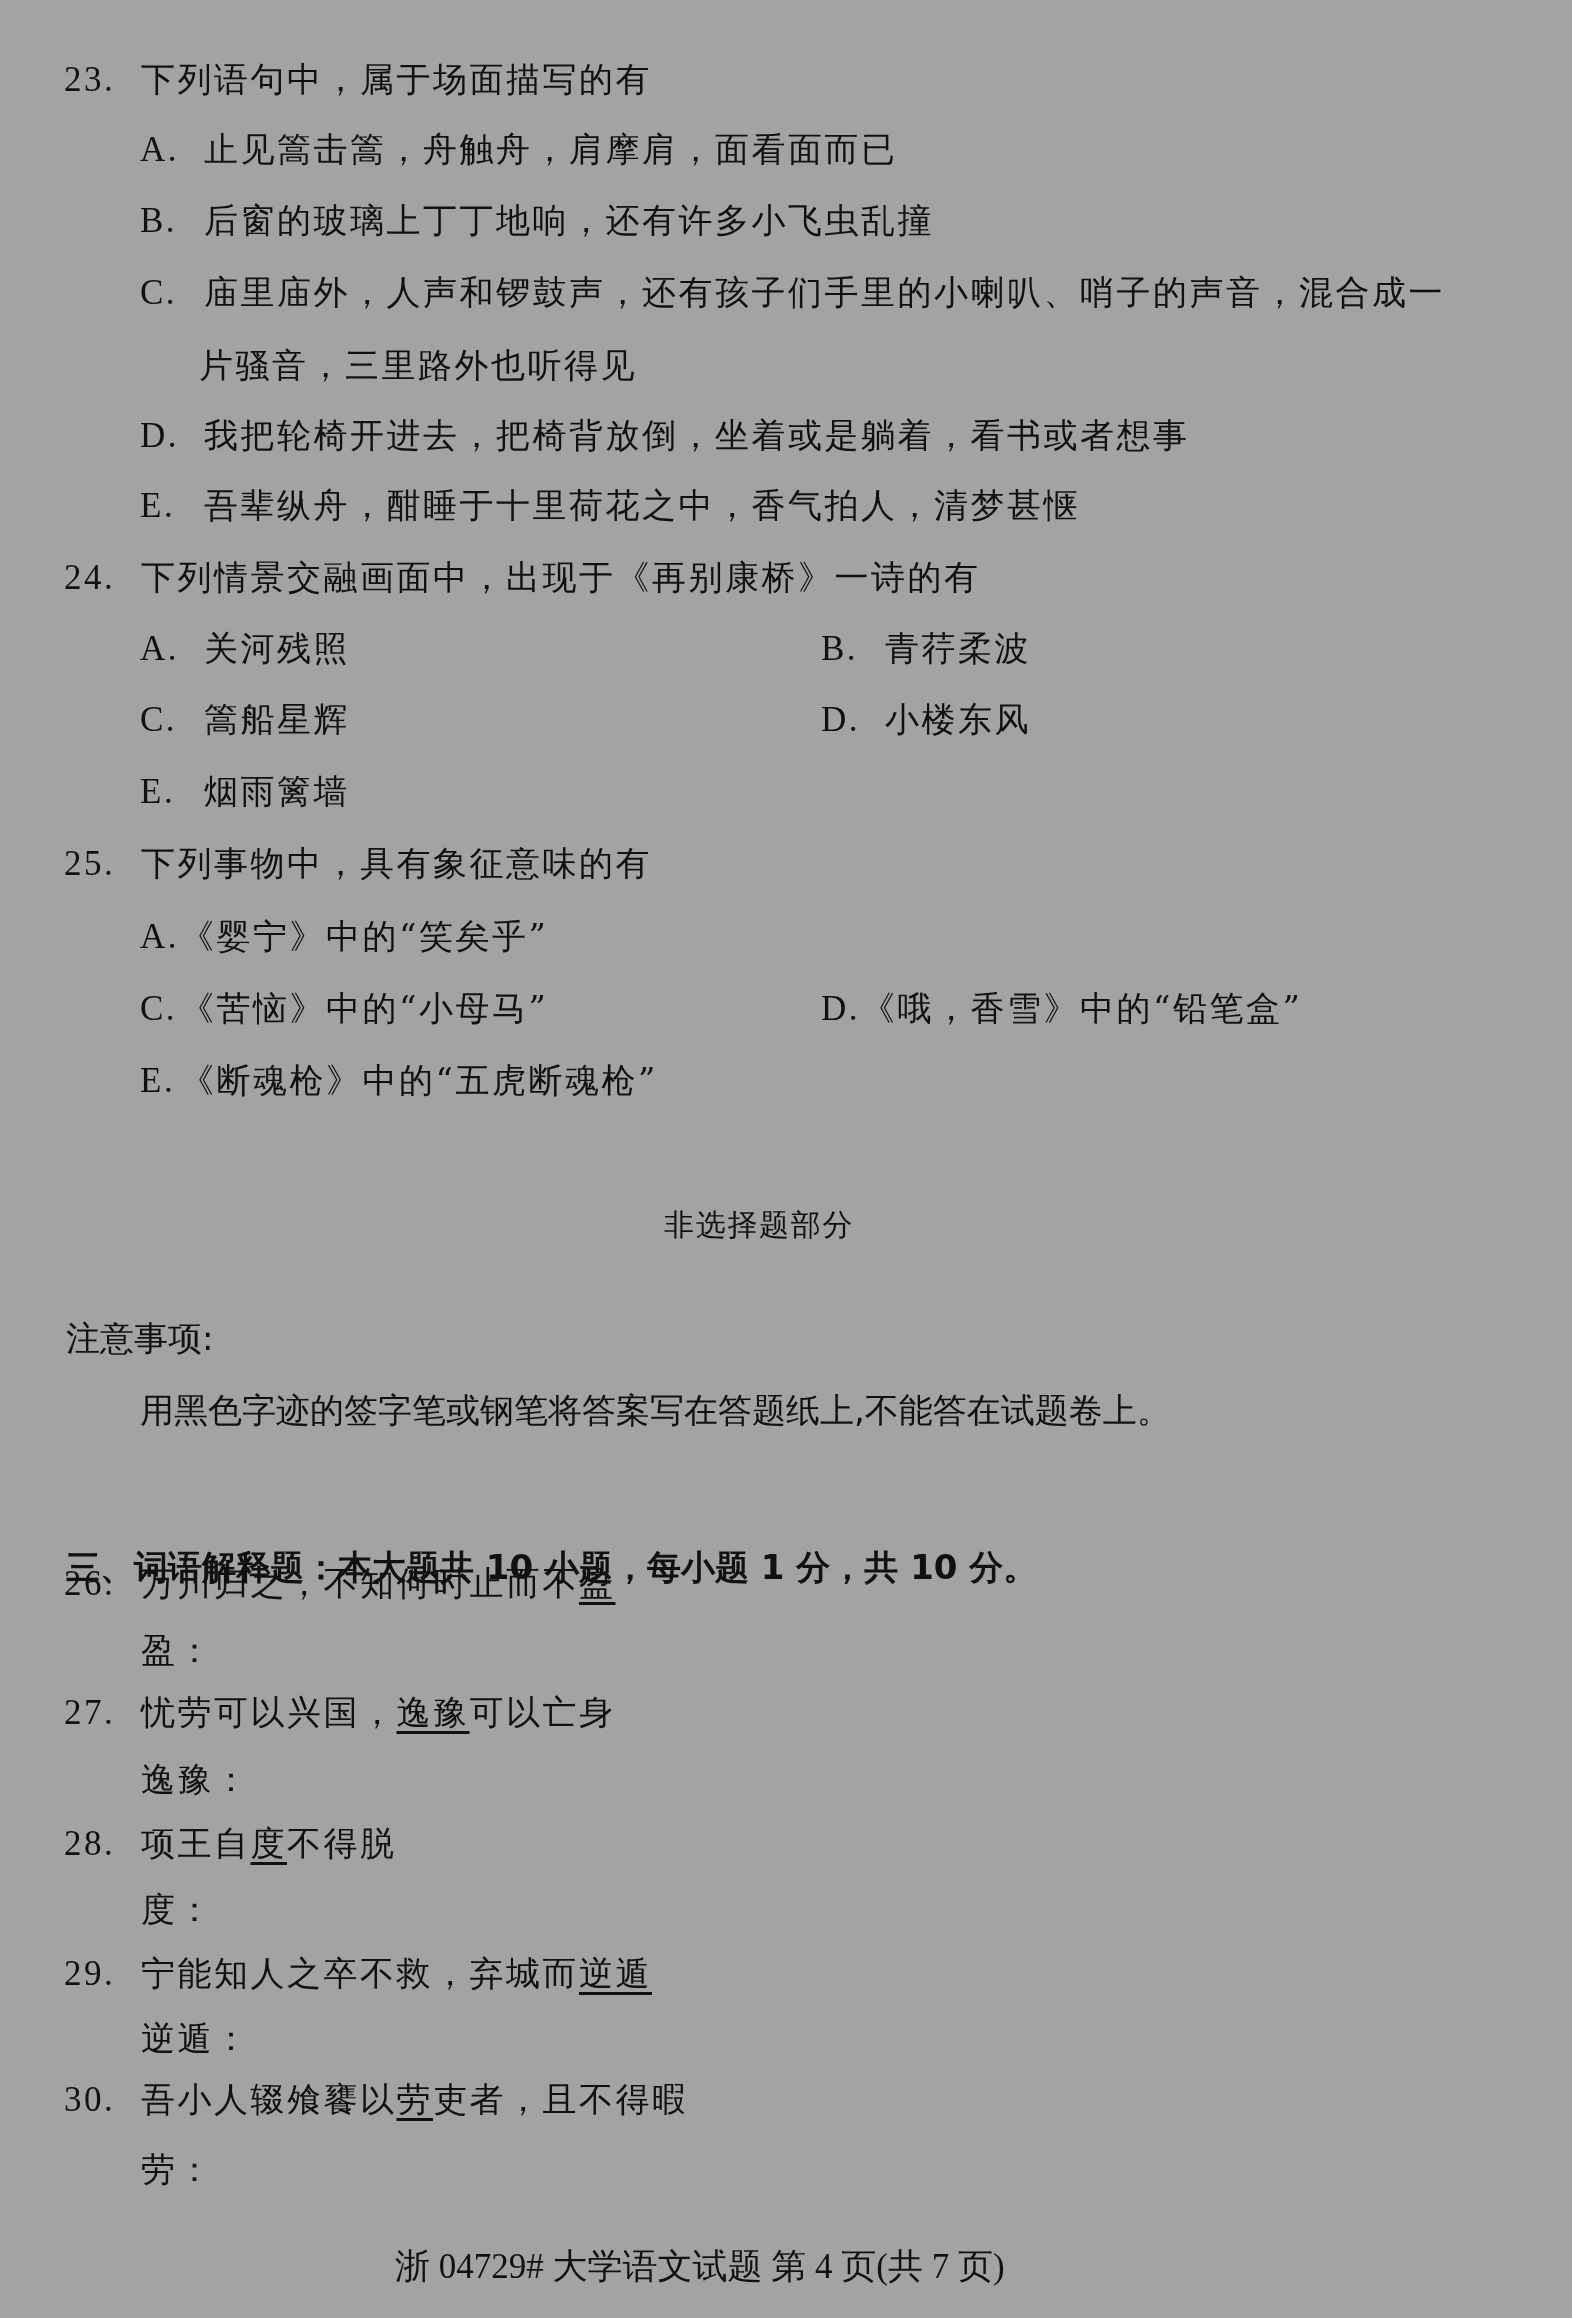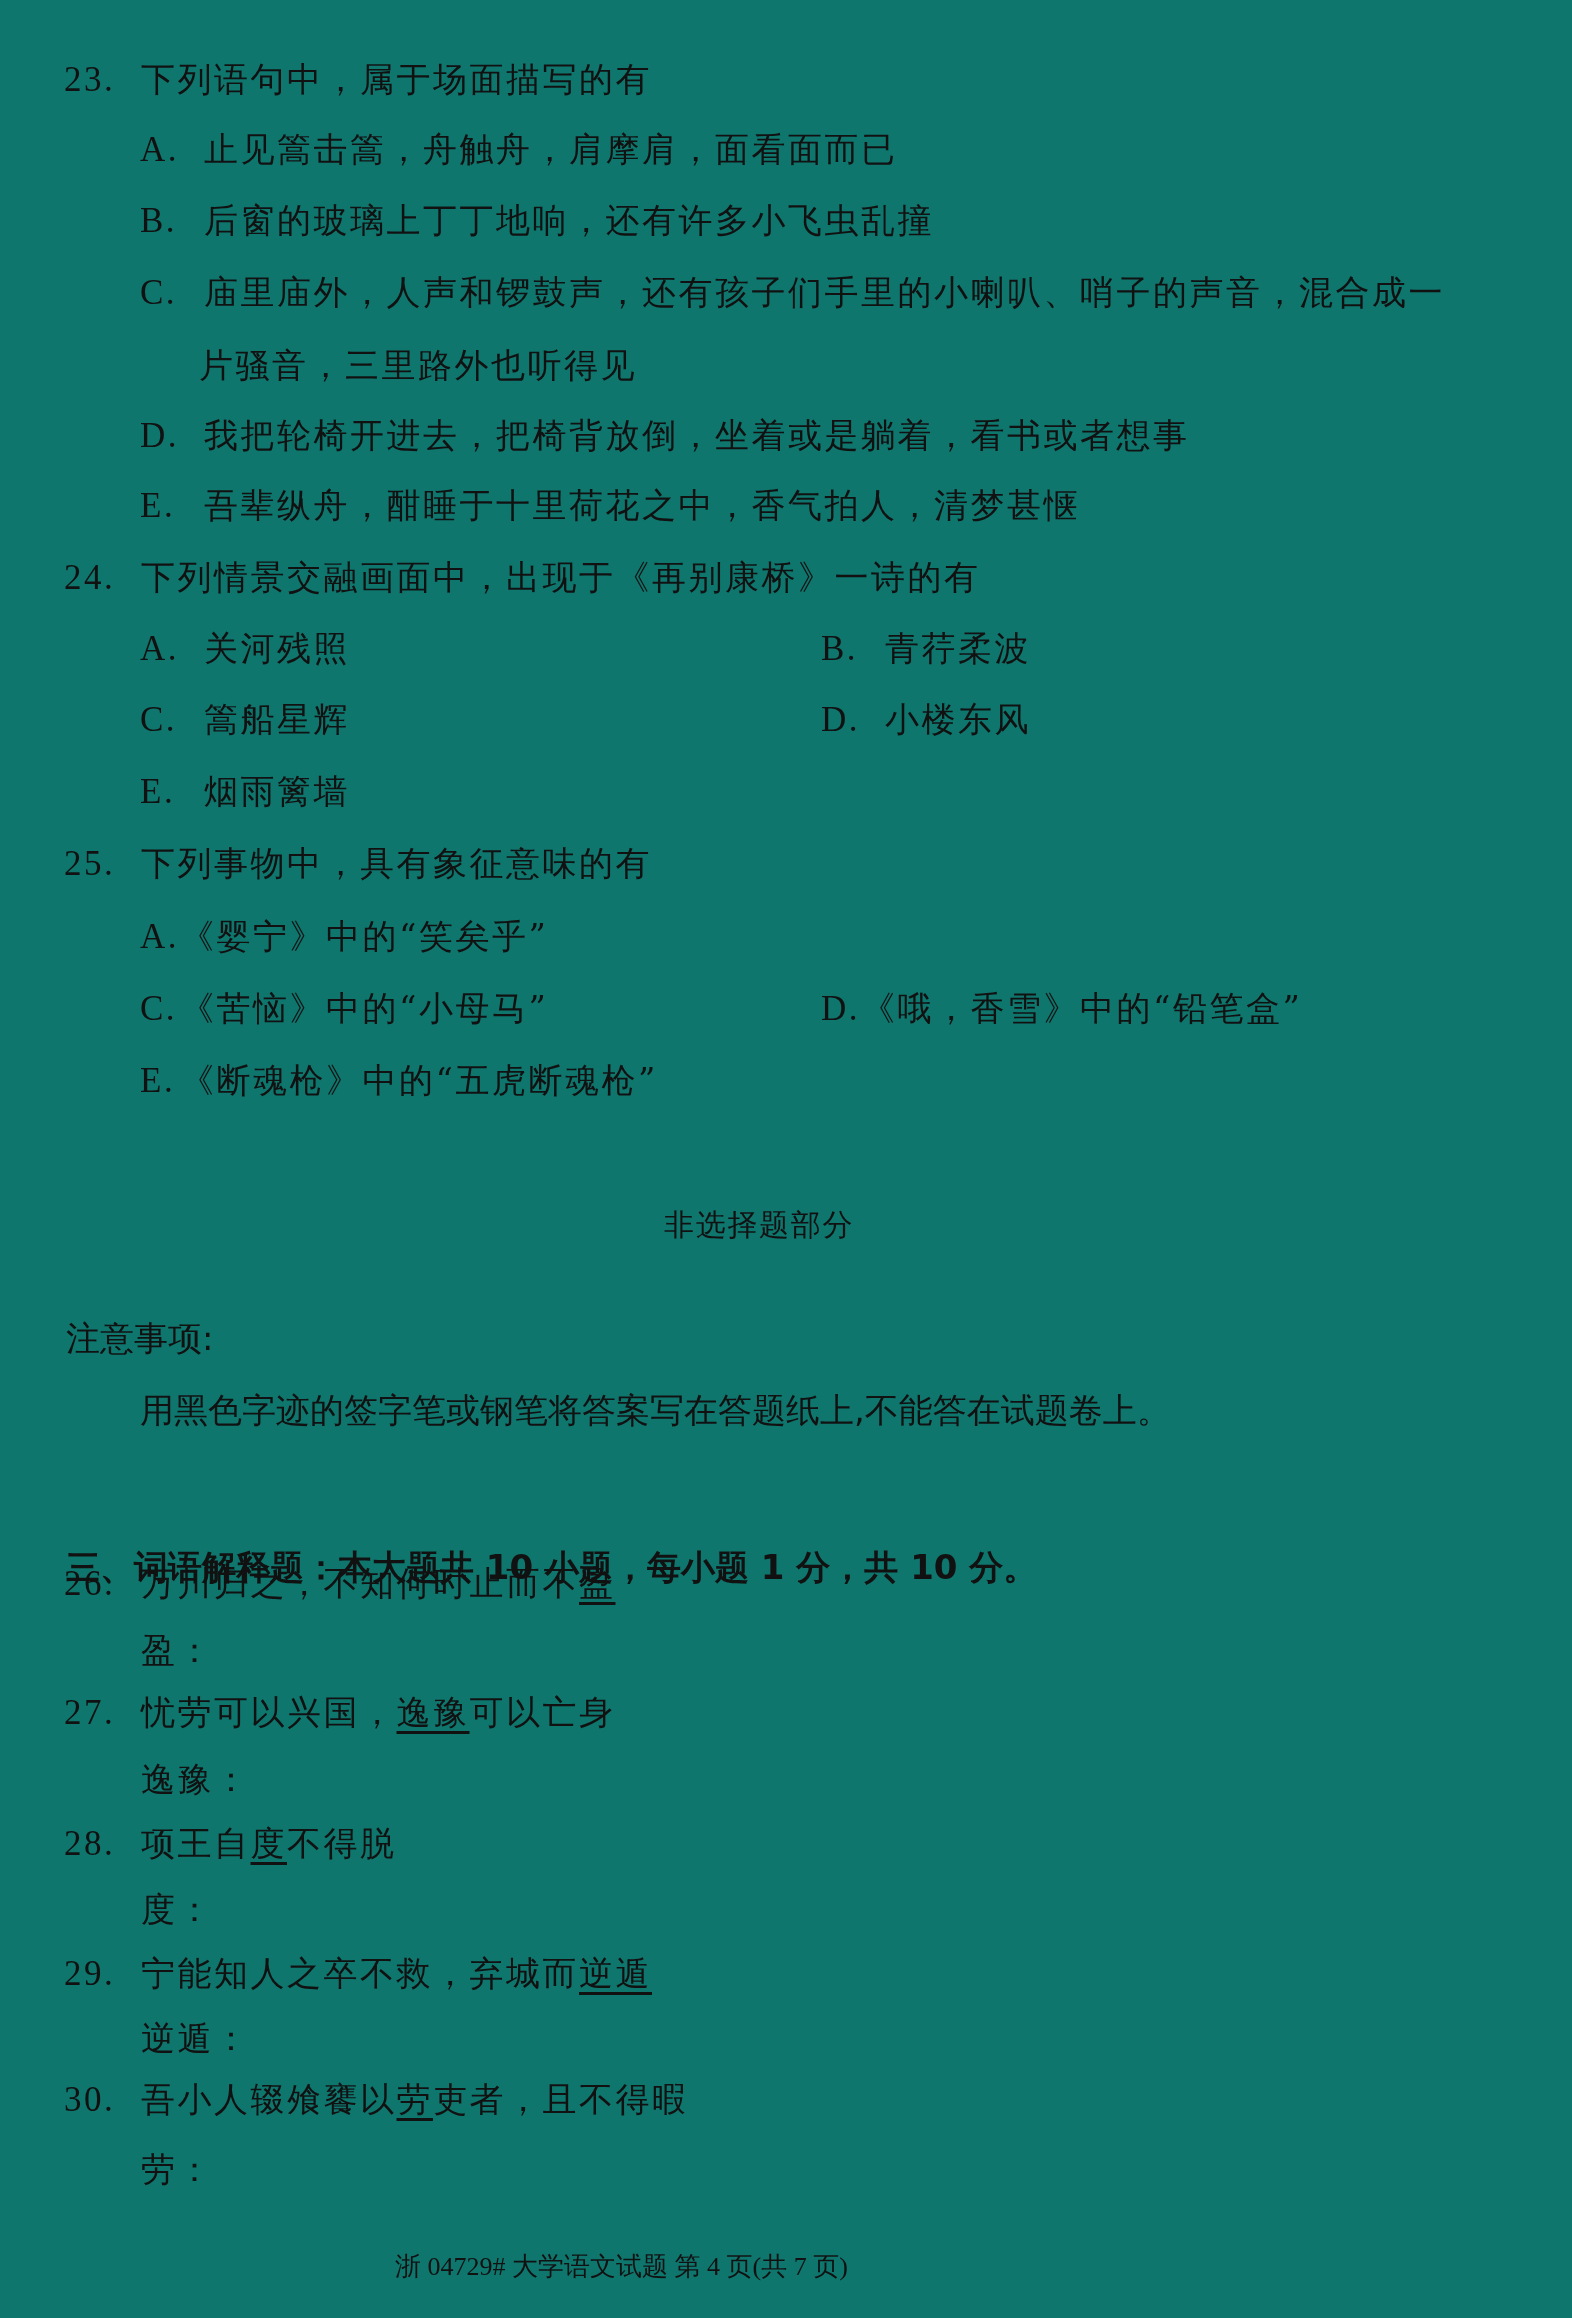--- a/index.html
+++ b/index.html
@@ -1,26 +1,26 @@
 <!DOCTYPE html>
 <html style="font-size:13.5px"><head>
 <meta charset="utf-8">
 <style>
   html, body { margin: 0; padding: 0; background: #ffffff; }
   body { width: 1572px; height: 2319px; position: relative; overflow: hidden; color: #111; }
-  .page { position: absolute; left: 0; top: 0; width: 1572px; height: 2319px; background: #0f766e; }
+  .page { position: absolute; left: 0; top: 0; width: 1572px; height: 2319px; background: #a3a3a3; }
   .ln { position: absolute; white-space: nowrap; font-family: "DejaVu Serif", "Liberation Serif", serif; font-size: 34px; line-height: 40px; letter-spacing: 2.5px; }
   .num { display: inline-block; width: 77px; font-family: "Liberation Serif", serif; font-size: 35px; }
   .lbl { display: inline-block; width: 64px; font-family: "Liberation Serif", serif; font-size: 35px; }
   .lbl.tight { width: 40px; }
   .u { text-decoration: underline; text-underline-offset: 6.7px; text-decoration-thickness: 2.5px; }
   .title { font-family: Liberation Serif, serif; font-size: 30px; line-height: 50px; letter-spacing: 1.7px; }
   .sans { font-family: "DejaVu Sans", sans-serif; }
   .bold { font-weight: bold; }
-  .footer { font-family: "Liberation Serif", "DejaVu Serif", serif; font-size: 26px; letter-spacing: 0; }
+  .footer { font-family: "Liberation Serif", "DejaVu Serif", serif; font-size: 35px; letter-spacing: 0; }
 </style>
 </head>
 <body>
 
 <div class="page">
 
   <div class="ln" style="left:64px; top:59px;">
     <span class="num">23.</span><span>下列语句中，属于场面描写的有</span>
   </div>
   <div class="ln" style="left:140px; top:129px;">

